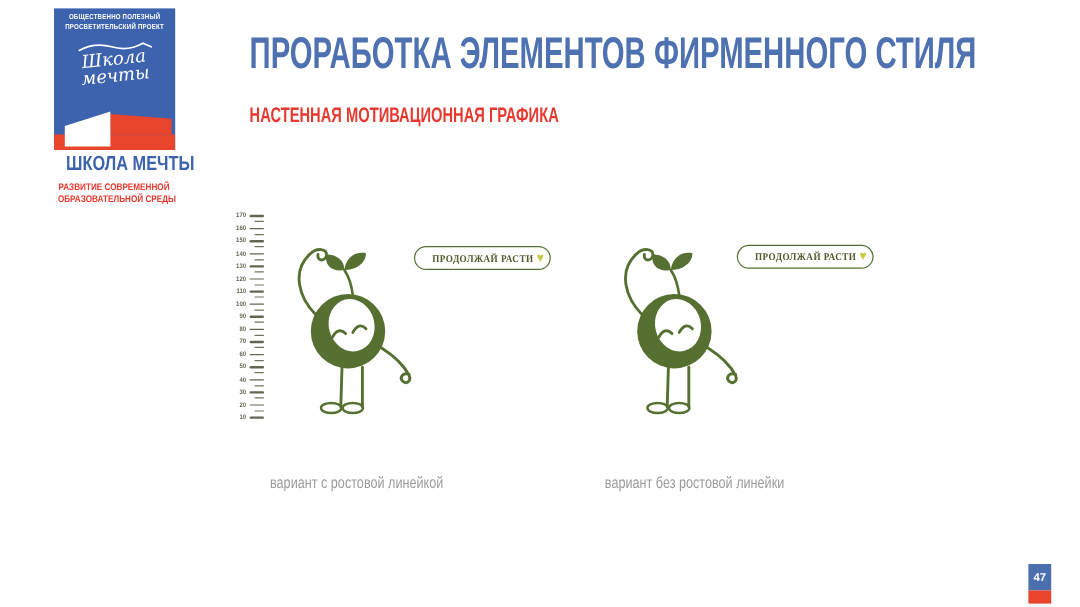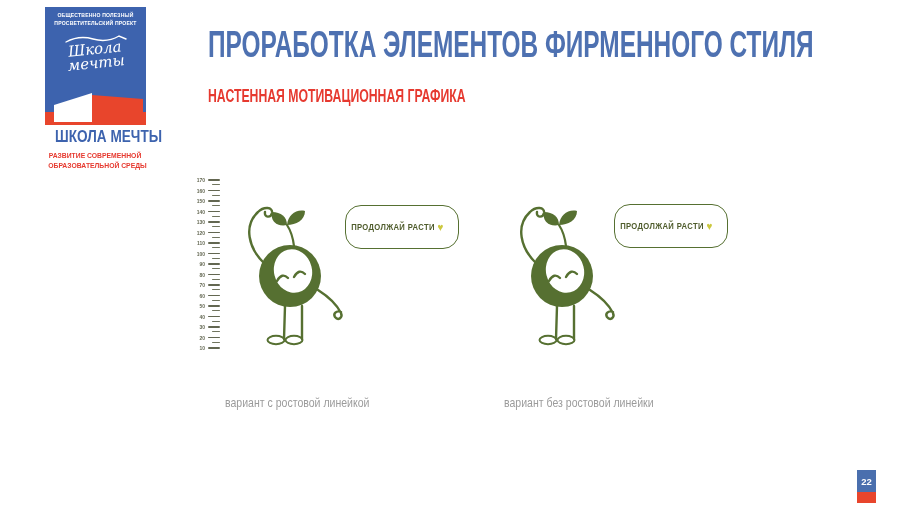--- a/index.html
+++ b/index.html
@@ -34,22 +34,22 @@
   .ruler{position:absolute;left:193px;top:179px;width:30px;height:178px;}
   .ruler-num{position:absolute;left:0;width:12px;text-align:right;font-size:5.5px;
     font-weight:bold;color:#636751;line-height:6px;transform:scaleX(.9);transform-origin:right center;}
   .tick-major{position:absolute;left:15px;width:12px;height:1.5px;background:#636751;border-radius:1px;}
   .tick-minor{position:absolute;left:19px;width:8px;height:1.2px;background:#70755e;border-radius:1px;}
   
   .char{position:absolute;}
   .char1{left:230px;top:198px;}
   .char2{left:502px;top:198px;}
   
-  .bubble{position:absolute;width:114px;height:44px;background:#fff;border:1.8px solid #567031;
-    border-radius:16px;display:flex;align-items:center;justify-content:flex-start;box-sizing:border-box;}
+  .bubble{position:absolute;width:114px;height:20px;background:#fff;border:1.8px solid #567031;
+    border-radius:16px;display:flex;align-items:center;justify-content:flex-end;box-sizing:border-box;font-family:Liberation Serif, serif;}
   .bubble1{left:345px;top:205px;}
   .bubble2{left:614px;top:204px;}
   .bubble-inner{display:flex;align-items:center;gap:3px;transform:scaleX(.9);}
   .bubble-text{color:#4f5c2c;font-size:8.5px;font-weight:bold;letter-spacing:.4px;white-space:nowrap;}
   .heart{color:#ccc83f;font-size:11px;line-height:8px;}
   
   .caption{position:absolute;top:395px;width:182px;text-align:center;color:#9b9b9b;
     font-size:13.5px;white-space:nowrap;transform:scaleX(.78);transform-origin:center top;}
   .caption1{left:205px;}
   .caption2{left:484px;}
@@ -179,17 +179,17 @@
     <div class="bubble-inner">
       <span class="bubble-text">ПРОДОЛЖАЙ РАСТИ</span>
       <span class="heart">♥</span>
     </div>
   </div>
 
   <div class="caption caption1">вариант с ростовой линейкой</div>
   <div class="caption caption2">вариант без ростовой линейки</div>
 
   <div class="page-badge">
-    <div class="page-badge-blue">22</div>
+    <div class="page-badge-blue">47</div>
     <div class="page-badge-red"></div>
   </div>
 
 </div>
 
 </body></html>

